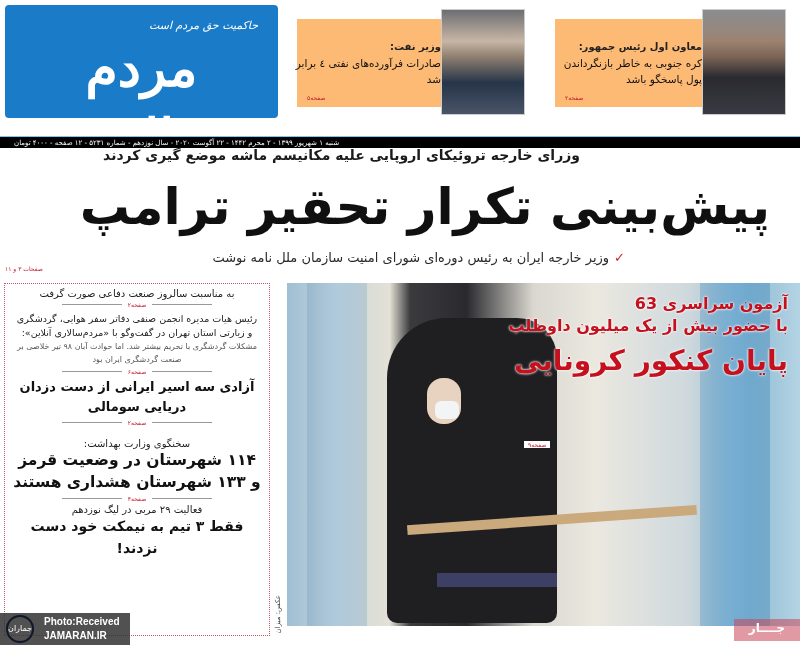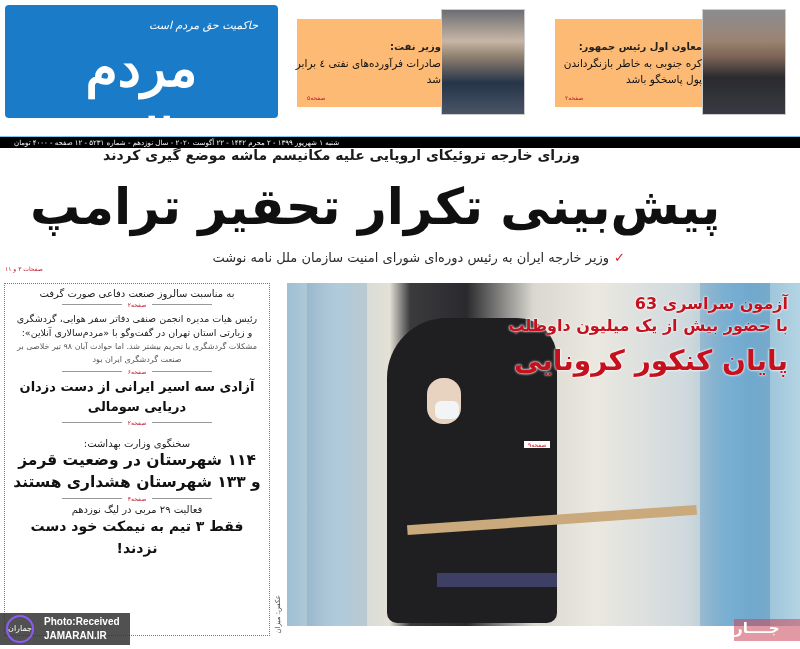--- a/index.html
+++ b/index.html
@@ -50,21 +50,21 @@
   }
   .dateline span {
     position: absolute; left: 14px; top: 0; font-size: 7px; color: #fff; line-height: 12px; direction: rtl;
   }
 
   
   .superhead {
     position: absolute; right: 220px; top: 147px; font-size: 14px; font-weight: bold; color: #1b1b1b; direction: rtl;
   }
   .main-headline {
-    position: absolute; left: 30px; right: 30px; top: 172px; text-align: left;
+    position: absolute; left: 30px; right: 30px; top: 172px; text-align: right;
     font-size: 50px; font-weight: bold; color: #101010; line-height: 70px; direction: rtl;
     letter-spacing: -1px;
   }
   .subhead {
     position: absolute; right: 175px; top: 250px; font-size: 13px; color: #2a2a2a; direction: rtl;
   }
   .subhead .check { color: #d61f26; font-weight: bold; margin-left: 5px; }
   .left-page-ref {
     position: absolute; left: 5px; top: 265px; font-size: 6px; color: #c0152a; direction: rtl;
   }
@@ -135,28 +135,28 @@
     position: absolute; left: 274px; top: 595px; font-size: 7px; color: #444;
     writing-mode: vertical-rl; transform: rotate(180deg); direction: rtl;
   }
 
   
   .watermark {
     position: absolute; left: 0; top: 613px; width: 130px; height: 32px;
     background: rgba(50,50,50,0.85); color: #fff;
   }
   .watermark .circle {
-    position: absolute; left: 6px; top: 2px; width: 28px; height: 28px; border: 2px solid #8b5cf6; border-radius: 50%;
+    position: absolute; left: 6px; top: 2px; width: 28px; height: 28px; border: 2px solid #0f172a; border-radius: 50%;
     font-size: 8px; line-height: 24px;
   }
   .watermark .line1 { position: absolute; left: 44px; top: 3px; font-size: 10px; font-weight: bold; font-family: "Liberation Sans", sans-serif; }
   .watermark .line2 { position: absolute; left: 44px; top: 17px; font-size: 10px; font-weight: bold; font-family: "Liberation Sans", sans-serif; }
   .brand-tag {
     position: absolute; left: 734px; top: 619px; width: 66px; height: 22px;
-    background: rgba(200,70,90,0.55); color: #fff; font-size: 15px; font-weight: bold; text-align: left; line-height: 18px; direction: rtl;
+    background: rgba(200,70,90,0.55); color: #fff; font-size: 12px; font-weight: bold; text-align: center; line-height: 18px; direction: rtl;
   }
 </style>
 </head>
 <body>
 
 <div class="masthead">
   <div class="slogan">حاکمیت حق مردم است</div>
   <div class="logo">مردم سالاری</div>
 </div>
 

